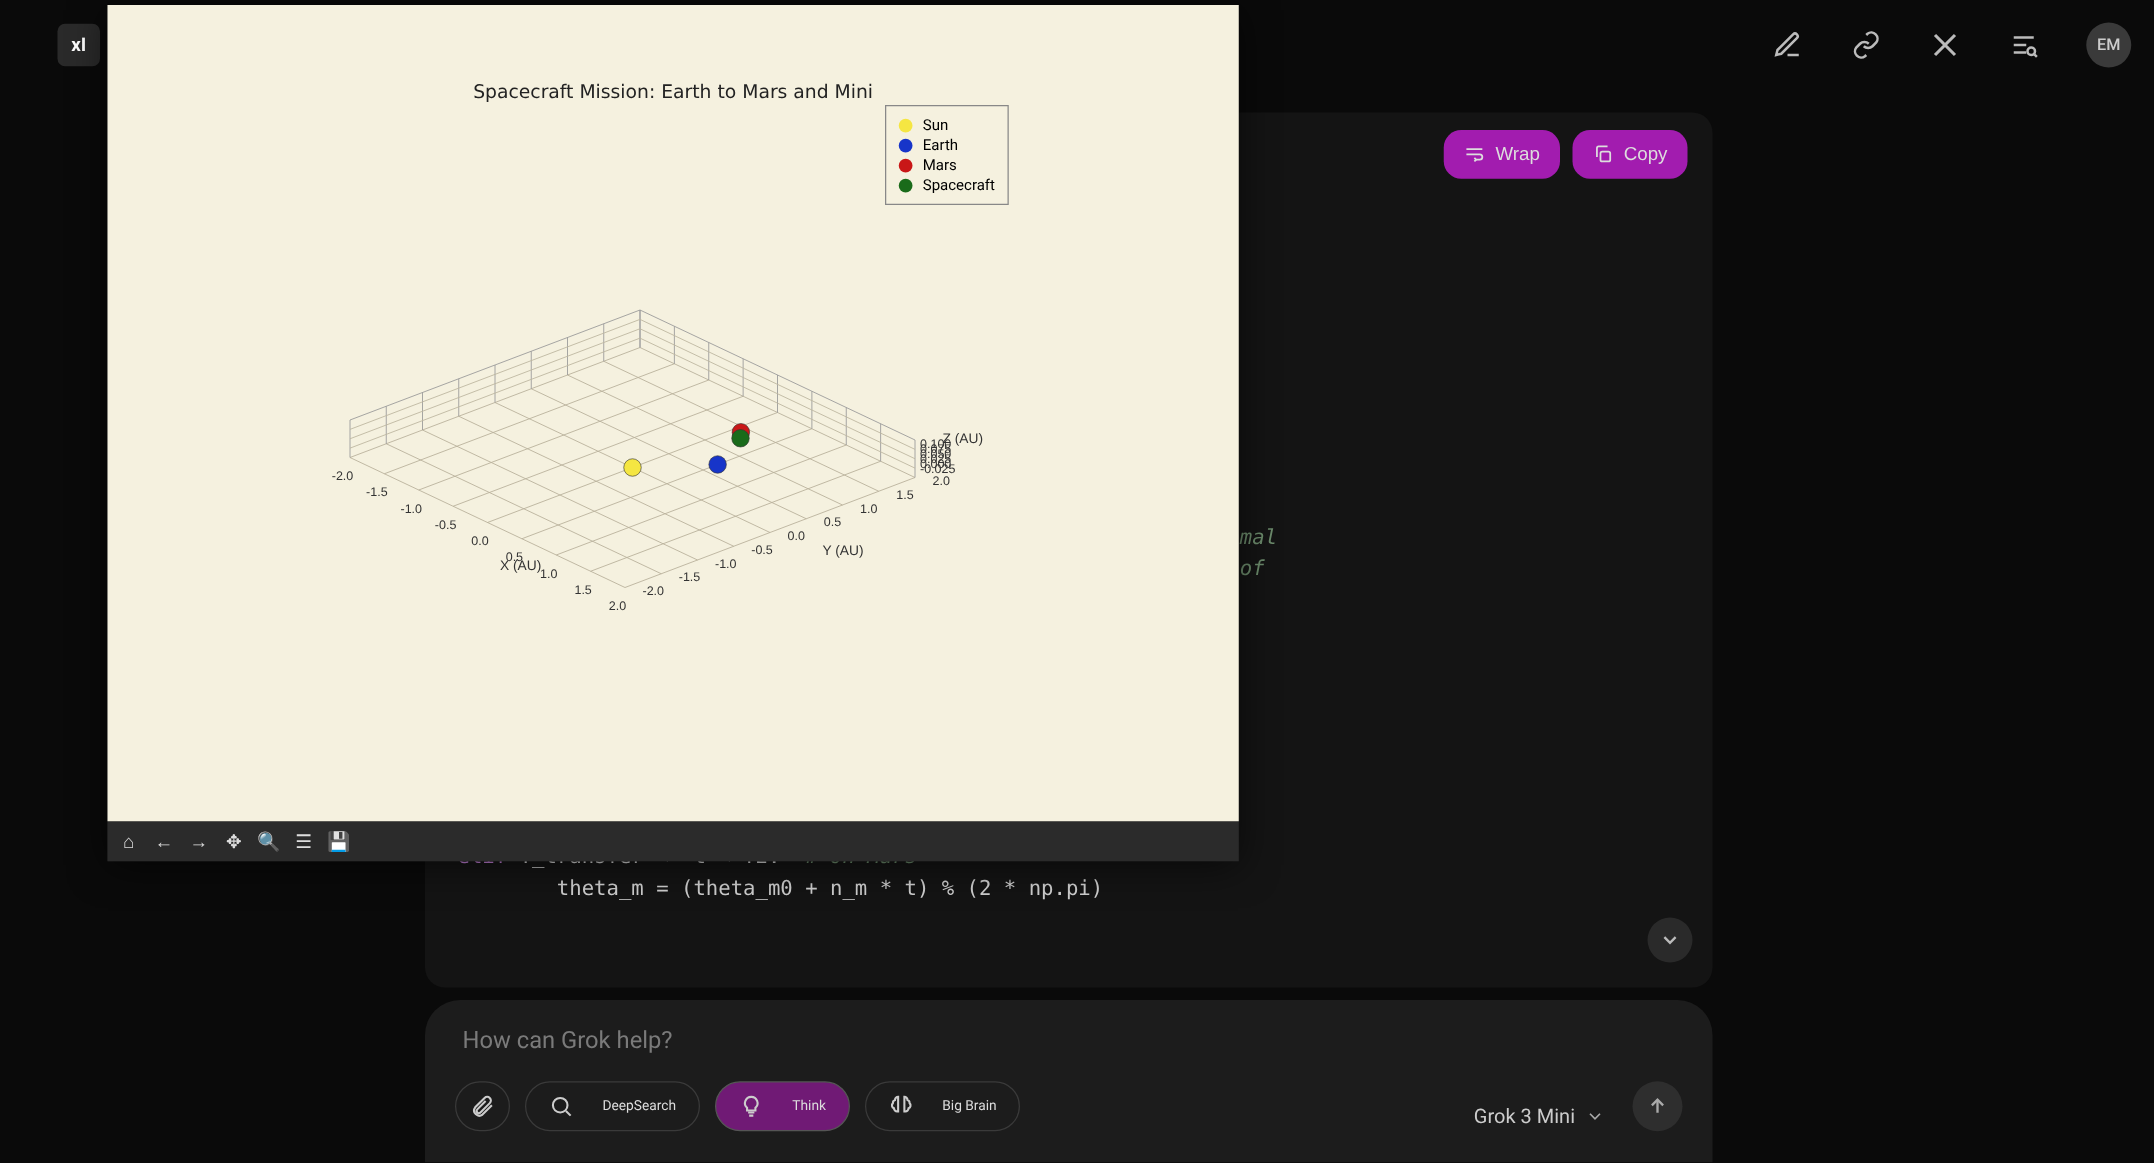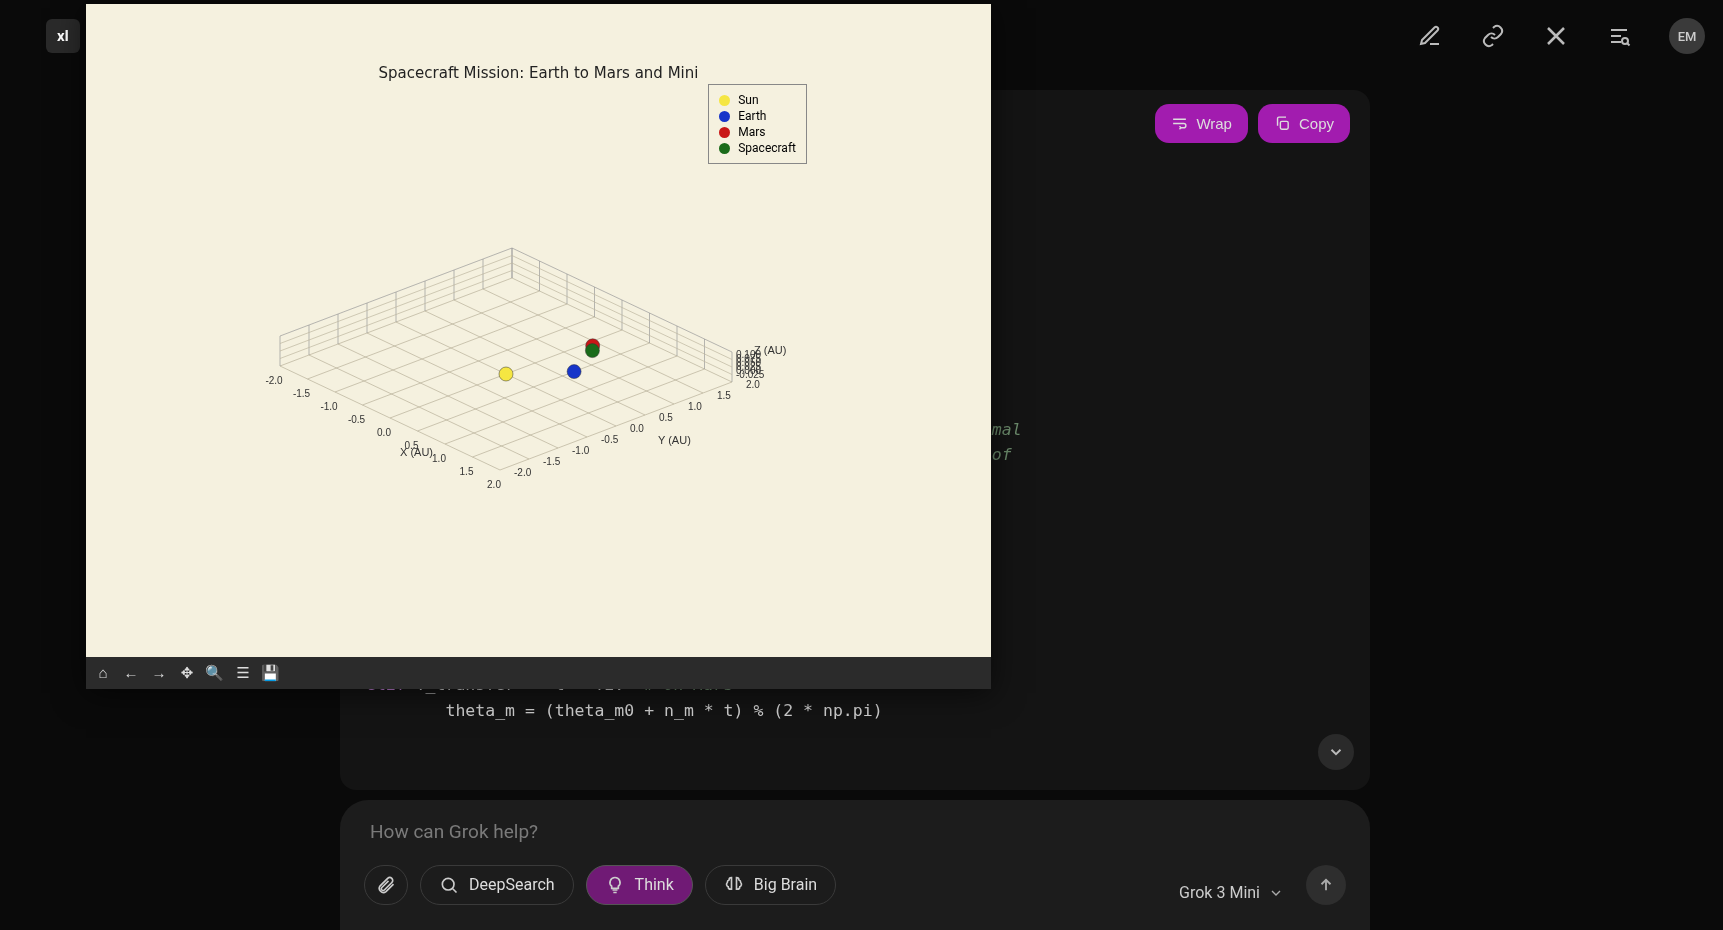--- a/index.html
+++ b/index.html
@@ -147,22 +147,22 @@
     display: flex; flex-direction: column; gap: 18px;
   }
   .input-placeholder { color: #7a7a7a; font-size: 19px; padding-left: 6px; }
   .input-controls {
     display: flex; align-items: center; gap: 12px;
   }
   .pill {
     border: 1px solid #3a3a3a;
     border-radius: 999px;
     padding: 9px 18px;
-    display: flex; align-items: center; gap: 10px;
-    font-size: 16px; color: #ddd;
+    display: flex; align-items: center; gap: 23px;
+    font-size: 11px; color: #ddd;
     cursor: pointer;
   }
   .pill.active { background: #701a75; border-color: #555; }
   .pill.icon-only { padding: 9px 11px; }
   .pill svg { width: 20px; height: 20px; stroke: #ccc; fill: none; stroke-width: 2; }
   .spacer { flex: 1; }
   .model-sel {
     display: flex; align-items: center; gap: 8px;
     font-size: 16px; color: #ccc; cursor: pointer;
     padding: 6px 10px;

